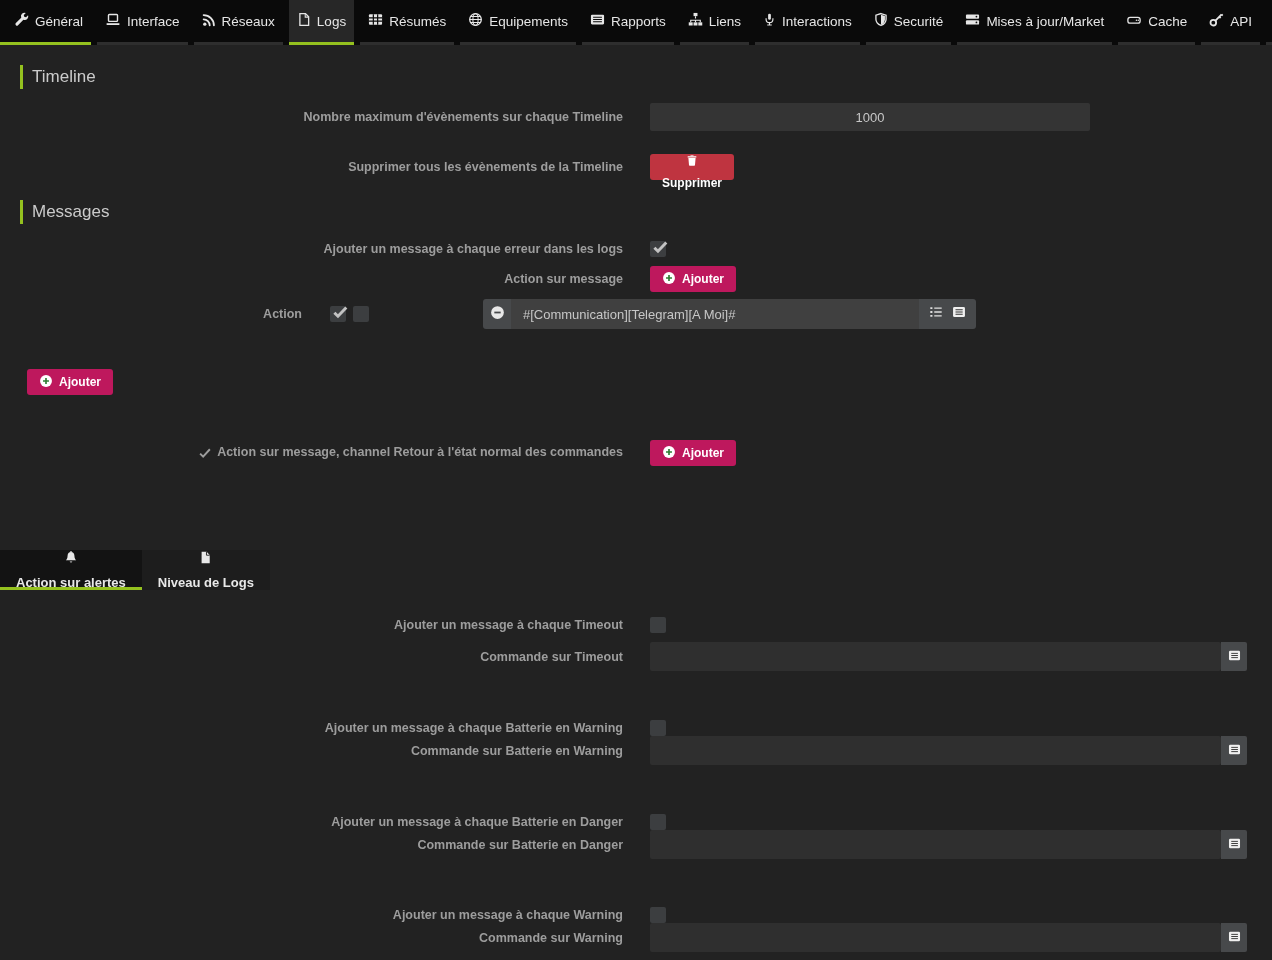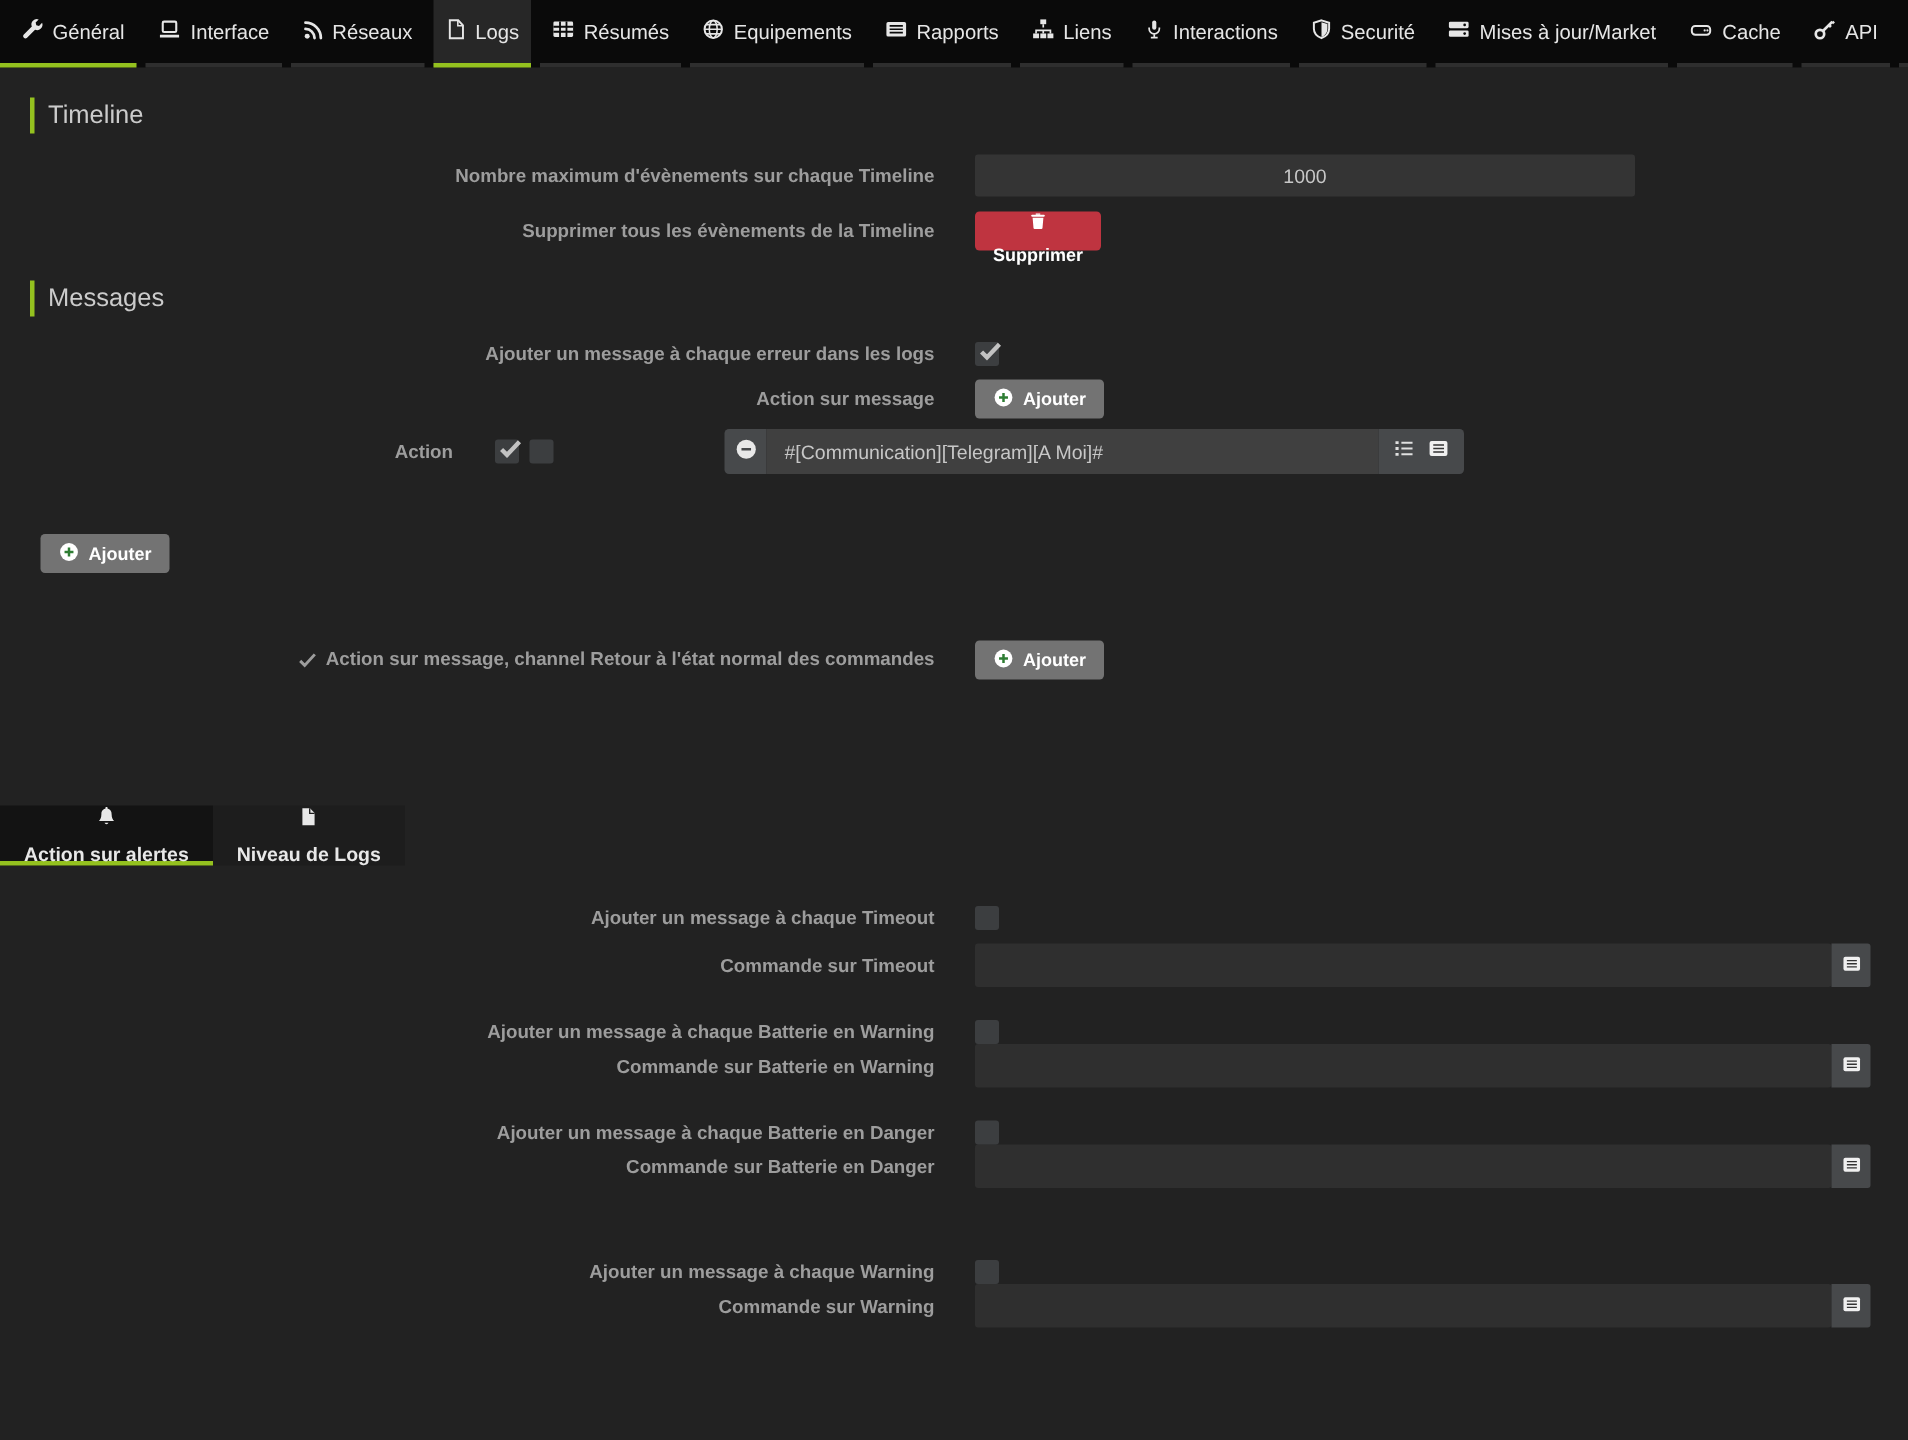--- a/index.html
+++ b/index.html
@@ -46,21 +46,21 @@
     font-size:13px; font-family:inherit; padding:0 12px; border-radius:2px;
   }
   .w440 { width:440px; height:28px;text-align:center; }
 
   .btn {
     display:inline-flex; align-items:center; gap:6px;
     height:26px; padding:0 12px; border:none; border-radius:3px;
     color:#fff; font-size:12px; font-weight:bold; font-family:inherit; cursor:pointer;
   }
   .btn.red { background:#bf3440;flex-direction:column; }
-  .btn.green { background:#737373; }
+  .btn.green { background:#be185d; }
 
   .cb {
     width:16px; height:16px; flex:none; background:#3c3e40; border-radius:2px;
     position:relative; display:inline-block; cursor:pointer;
   }
   .cb svg { position:absolute; top:-3px; left:1px; }
 
   
   .action-lbl { width:302px; }
   .action-cb1 { margin-left:28px; }
@@ -83,23 +83,23 @@
   }
   .subtab.active { background:#131313; border-bottom-color:#94c11f; }
 
   
   .cmd-group { display:flex; align-items:stretch; height:29px; width:100%; }
   .cmd-input { flex:1; height:29px; background:#2f2f2f; }
   .cmd-addon { width:26px; flex:none; background:#47494b; border:none; border-radius:0 2px 2px 0;
                display:flex; align-items:center; justify-content:center; cursor:pointer; }
 
   
-  .mt14{margin-top:14px}.mt6{margin-top:10px}.mt17{margin-top:17px}.mt9{margin-top:9px}
+  .mt14{margin-top:14px}.mt6{margin-top:23px}.mt17{margin-top:17px}.mt9{margin-top:9px}
   .mt7{margin-top:7px}.mt40{margin-top:40px}.mt45{margin-top:45px}.mt27{margin-top:27px}
-  .mt49{margin-top:22px}.mt10{}.mt48{margin-top:48px}
+  .mt49{margin-top:49px}.mt10{}.mt48{margin-top:48px}
 </style>
 </head>
 <body>
 
 <nav>
   <a class="nav-item underline-green">
     <span><svg width="15" height="15" viewBox="0 0 16 16" fill="#e6e6e6">
           <path d="M15 3.4A3.8 3.8 0 0 1 10 8.3L4.3 14A1.6 1.6 0 0 1 2 11.7L7.7 6A3.8 3.8 0 0 1 12.6 1L10.4 3.2l.5 1.9 1.9.5z"></path>
         </svg></span>
     <span>Général</span>

